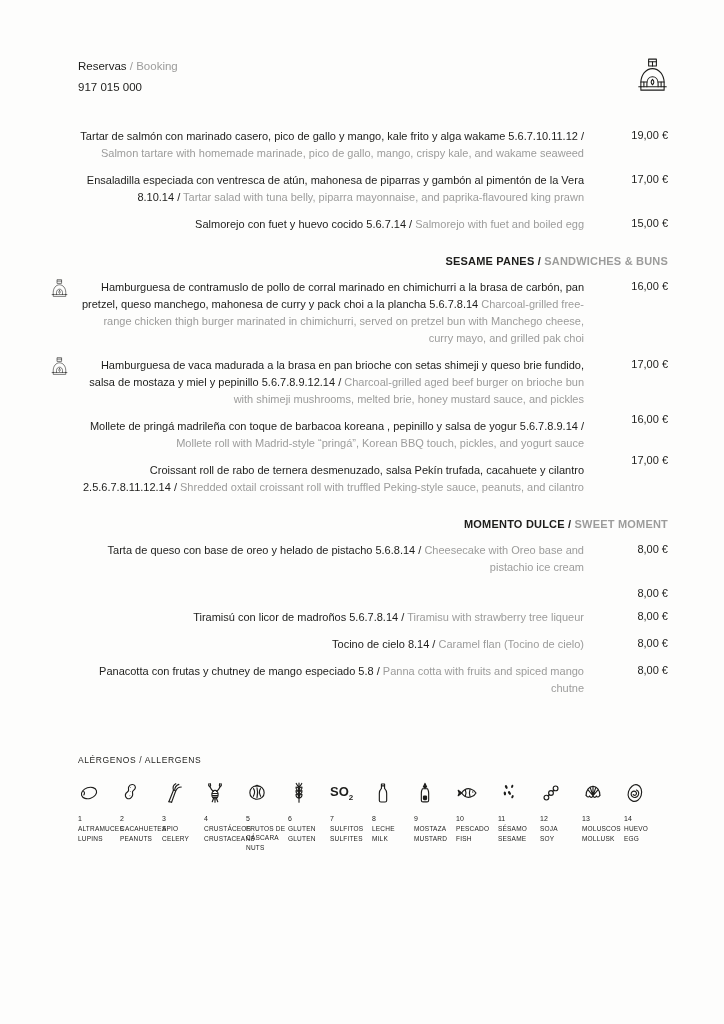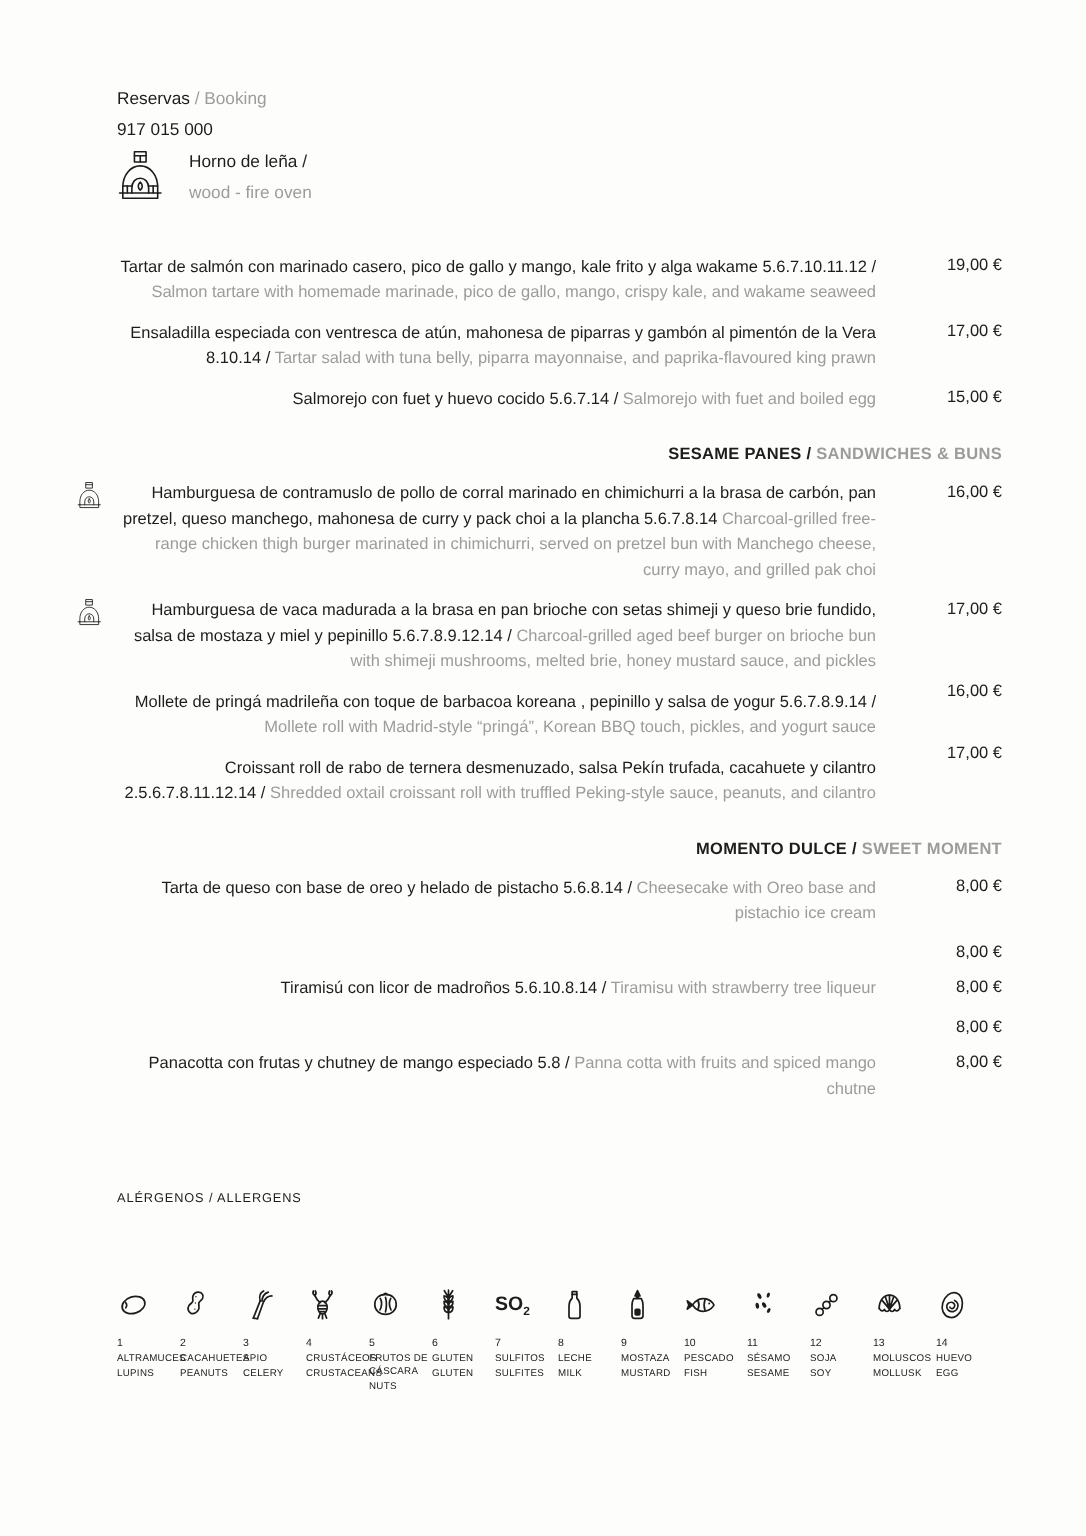--- a/index.html
+++ b/index.html
@@ -8,41 +8,41 @@
     background:#fdfdfc; color:#1d1d1b;
     padding:56px 56px 0 78px;
     font-family:"Liberation Sans","DejaVu Sans",sans-serif;
     position:relative; overflow:hidden;
   }
   .gray { color:#9c9c9b; }
   svg { display:block; }
   .ic { stroke:#1d1d1b; fill:none; stroke-width:1.25; stroke-linecap:round; stroke-linejoin:round; }
 
   
-  .top { display:flex; justify-content:space-between; align-items:flex-start;flex-direction:column; }
+  .top { display:flex; justify-content:space-between; align-items:flex-start; }
   .booking { font-size:11.5px; line-height:21px; }
   .oven-note { display:flex; gap:17px; align-items:flex-start; }
   .oven-labels { font-size:11.5px; line-height:21px; }
 
   
   .menu { margin-top:30px;text-align:right; }
   .item { position:relative; display:flex; align-items:flex-start; margin-bottom:10px; }
   .item-text { width:506px; font-size:11px; line-height:17px; margin:0; }
   .item-en { color:#9c9c9b; }
   .item-price { margin-left:auto; font-size:11px; white-space:nowrap; flex-shrink:0; padding-top:1px; }
   .item-price.up6 { margin-top:-6px; }
   .item-price.up9 { margin-top:-9px; }
   .item-oven { position:absolute; left:-27px; top:0; }
   .section-title { font-size:11px; letter-spacing:0.2px; margin:22px 0 12px 0; }
 
   
   .allergens { margin-top:58px; }
   .allergens-title { font-size:8.5px; letter-spacing:0.6px; }
   .al-row { display:flex; margin-top:15px; }
-  .al-col { flex:0 0 42px; min-width:0;margin-top:39px; }
+  .al-col { flex:0 0 42px; min-width:0; }
   .al-icon { height:26px; display:flex; align-items:center; }
   .al-num { font-size:7px; margin-top:8px; line-height:9px; }
   .al-name { font-size:6.5px; line-height:9px; letter-spacing:0.2px; margin-top:1px; }
   .so2 { font-weight:bold; font-size:13px; letter-spacing:0; }
   .so2 sub { font-size:8px; }
 </style>
 </head>
 <body>
 
 <div class="page">
@@ -62,24 +62,20 @@
           <path d="M11.5 33.5 L11.5 29.5 C11.5 25 14.3 22 18 22 C21.7 22 24.5 25 24.5 29.5 L24.5 33.5"></path>
           <line x1="4.5" y1="28" x2="11.5" y2="28"></line>
             <line x1="24.5" y1="28" x2="31.5" y2="28"></line>
           <line x1="8" y1="28" x2="8" y2="33.5"></line>
             <line x1="28" y1="28" x2="28" y2="33.5"></line>
           <path d="M18 25 C20.2 27.2 19.9 29.6 18 31.2 C16.1 29.6 15.8 27.2 18 25 Z"></path>
           <line x1="2" y1="33.5" x2="34" y2="33.5"></line>
           <path d="M4.5 33.5 L4.5 37.5 L31.5 37.5 L31.5 33.5"></path>
         </svg>
       </span>
-      <div class="oven-labels">
-        <div>Horno de leña /</div>
-        <div class="gray">wood - fire oven</div>
-      </div>
     </div>
   </header>
 
   <main class="menu">
 
     <section>
       <div class="item">
         <p class="item-text"><span class="item-es">Tartar de salmón con marinado casero, pico de gallo y mango, kale frito y alga wakame 5.6.7.10.11.12 /</span> <span class="item-en">Salmon tartare with homemade marinade, pico de gallo, mango, crispy kale, and wakame seaweed</span></p>
         <span class="item-price">19,00 €</span>
       </div>
@@ -143,24 +139,25 @@
       <h2 class="section-title"><span>MOMENTO DULCE /</span> <span class="gray">SWEET MOMENT</span></h2>
 
       <div class="item">
         <p class="item-text"><span class="item-es">Tarta de queso con base de oreo y helado de pistacho 5.6.8.14 /</span> <span class="item-en">Cheesecake with Oreo base and pistachio ice cream</span></p>
         <span class="item-price">8,00 €</span>
       </div>
       <div class="item">
         <span class="item-price">8,00 €</span>
       </div>
       <div class="item">
-        <p class="item-text"><span class="item-es">Tiramisú con licor de madroños 5.6.10.8.14 /</span> <span class="item-en">Tiramisu with strawberry tree liqueur</span></p>
-        <span class="item-price">8,00 €</span>
-      </div>
-      <div class="item">
+        <p class="item-text"><span class="item-es">Tiramisú con licor de madroños 5.6.7.8.14 /</span> <span class="item-en">Tiramisu with strawberry tree liqueur</span></p>
+        <span class="item-price">8,00 €</span>
+      </div>
+      <div class="item">
+        <p class="item-text"><span class="item-es">Tocino de cielo 8.14 /</span> <span class="item-en">Caramel flan (Tocino de cielo)</span></p>
         <span class="item-price">8,00 €</span>
       </div>
       <div class="item">
         <p class="item-text"><span class="item-es">Panacotta con frutas y chutney de mango especiado 5.8 /</span> <span class="item-en">Panna cotta with fruits and spiced mango chutne</span></p>
         <span class="item-price">8,00 €</span>
       </div>
     </section>
   </main>
 
   <footer class="allergens">

